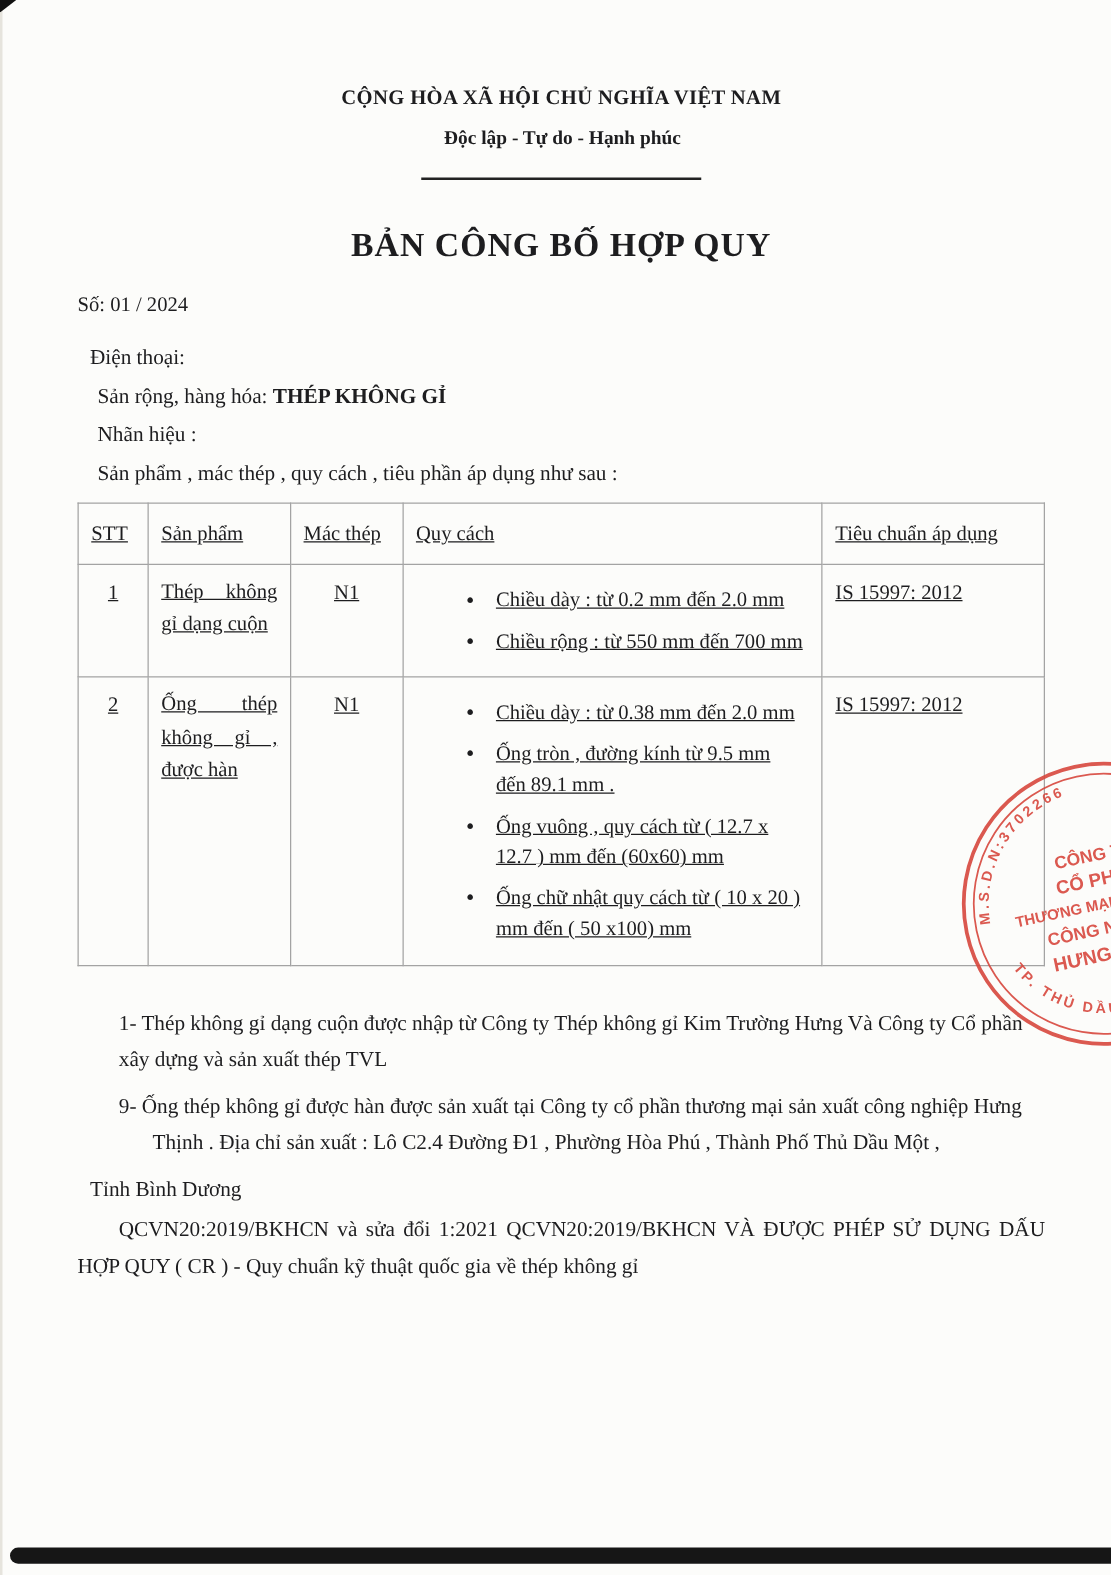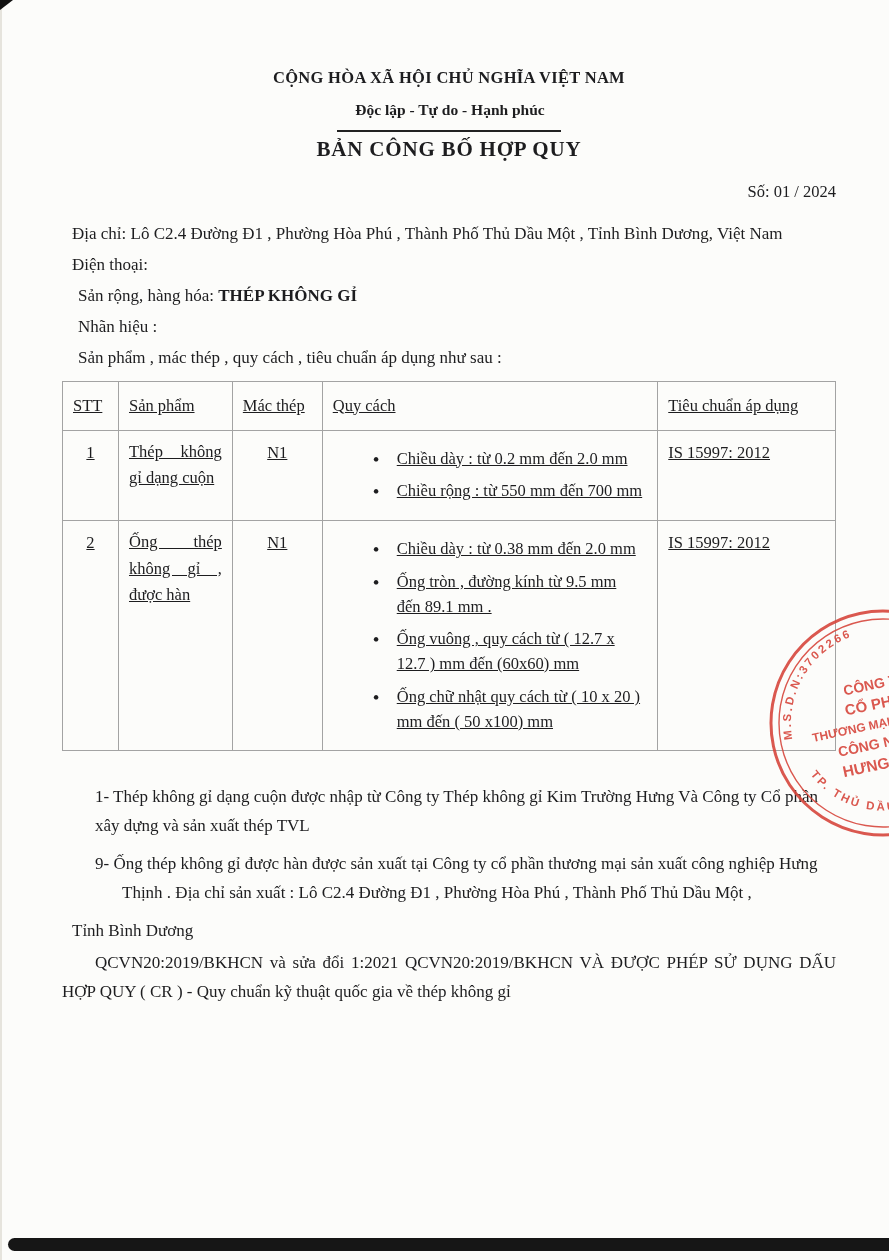--- a/index.html
+++ b/index.html
@@ -11,24 +11,24 @@
   .page {
     position:relative; width:889px; height:1260px;
     background:#fcfcfa; color:#1d1d1f; overflow:hidden;
   }
   .content { position:absolute; left:62px; top:64px; width:774px; font-size:17px; line-height:1.7; }
 
   .country { text-align:center; font-weight:bold; font-size:16.5px; letter-spacing:.3px; }
   .motto-wrap { text-align:center; margin-top:4px; }
   .motto {
     display:inline-block; font-weight:bold; font-size:15.5px;
-    border-bottom:2px solid #222; padding:0 16px 7px 18px;
+    border-bottom:2px solid #222; padding:0 16px 18px 18px;
   }
-  .title { text-align:center; font-weight:bold; font-size:21px; letter-spacing:.8px; }
-  .doc-num { text-align:right; font-size:16.5px; margin-top:10px; }
+  .title { text-align:center; font-weight:bold; font-size:27px; letter-spacing:.8px; margin-top:30px; }
+  .doc-num { text-align:left; font-size:16.5px; margin-top:10px; }
 
   .info { margin-top:14px; }
   .info p { margin-bottom:2px; }
   .ml10 { margin-left:10px; }
   .ml16 { margin-left:16px; }
   .bold { font-weight:bold; }
 
   table.spec-table { border-collapse:collapse; width:774px; margin-top:8px; font-size:16.5px; }
   table.spec-table th, table.spec-table td {
     border:1px solid #a3a3a3; vertical-align:top; padding:8px 10px;text-decoration:underline;
@@ -75,25 +75,24 @@
 
     <div class="country">CỘNG HÒA XÃ HỘI CHỦ NGHĨA VIỆT NAM</div>
     <div class="motto-wrap">
       <span class="motto">Độc lập - Tự do - Hạnh phúc</span>
     </div>
 
     <div class="title">BẢN CÔNG BỐ HỢP QUY</div>
     <div class="doc-num">Số: 01 / 2024</div>
 
     <div class="info">
-      <p class="ml10">Địa chỉ: Lô C2.4 Đường Đ1 , Phường Hòa Phú , Thành Phố Thủ Dầu Một , Tỉnh Bình Dương, Việt Nam</p>
       <p class="ml10">Điện thoại:</p>
       <p class="ml16"><span>Sản rộng, hàng hóa: </span><span class="bold">THÉP KHÔNG GỈ</span></p>
       <p class="ml16">Nhãn hiệu :</p>
-      <p class="ml16">Sản phẩm , mác thép , quy cách , tiêu chuẩn áp dụng như sau :</p>
+      <p class="ml16">Sản phẩm , mác thép , quy cách , tiêu phần áp dụng như sau :</p>
     </div>
 
     <table class="spec-table">
       <colgroup>
         <col class="c-stt">
           <col class="c-sp">
           <col class="c-mt">
           <col class="c-qc">
           <col class="c-tc">
       </colgroup>

